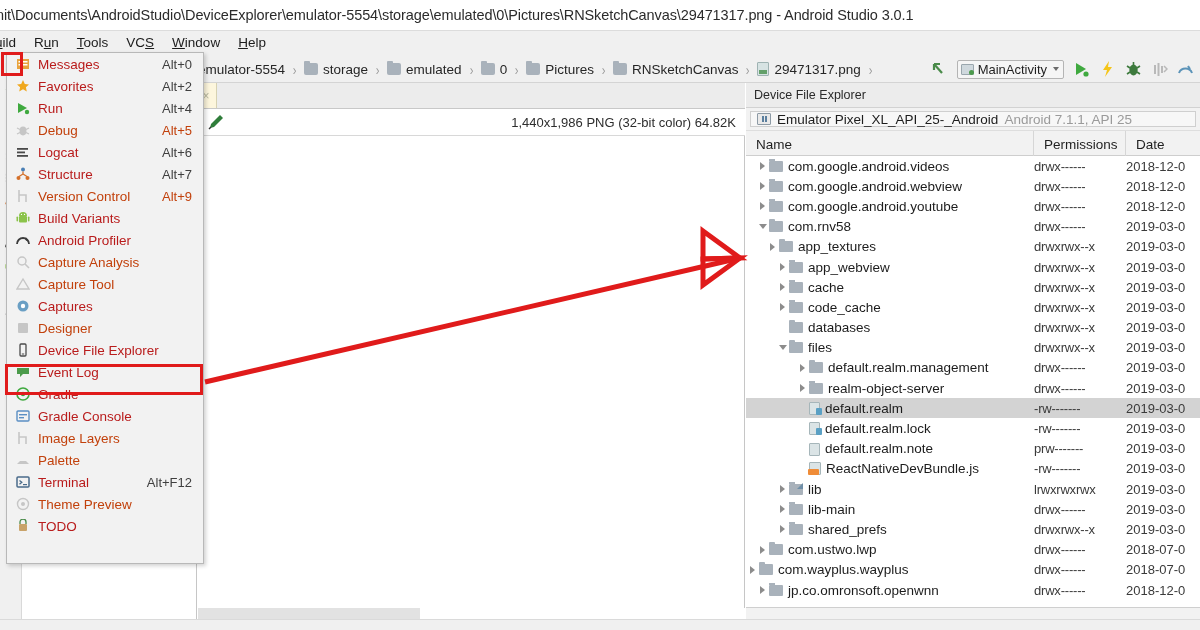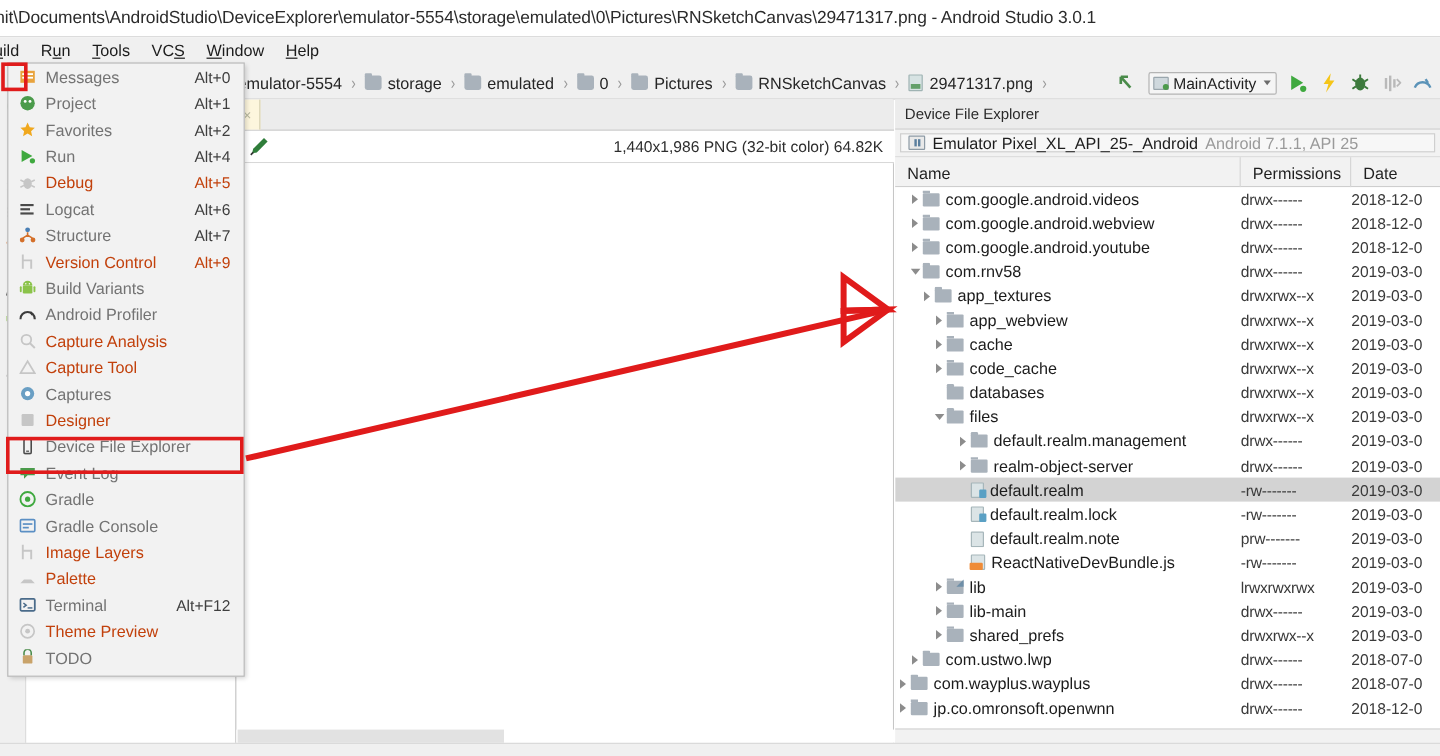--- a/index.html
+++ b/index.html
@@ -240,21 +240,21 @@
   
   .popup {
     position: absolute; left: 6px; top: 52px; width: 198px; height: 512px;
     background: #f2f2f2; border: 1px solid #b8b8b8;
     box-shadow: 2px 2px 4px rgba(0,0,0,0.18);
   }
   .pitem {
     height: 22px; display: flex; align-items: center; padding-left: 9px;
     gap: 8px; white-space: nowrap;
   }
-  .pitem .plabel { font-size: 13.5px; color: #737373; }
+  .pitem .plabel { font-size: 13.5px; color: #b91c1c; }
   .pitem .pkey {
     margin-left: auto; margin-right: 11px; font-size: 13px; color: #3f3f3f;
   }
   .pitem.disabled .plabel,
   .pitem.disabled .pkey { color: #c2410c; text-align: center; }
   .picon { width: 14px; height: 14px; position: relative; flex: none; }
 
   
   .ann { position: absolute; left: 0; top: 0; width: 1200px; height: 630px;
          pointer-events: none; }
@@ -645,21 +645,21 @@
             <span class="twist">
               <i class="tri-r"></i>
             </span>
             <span class="ic folder"></span>
             <span class="tlabel">com.wayplus.wayplus</span>
           </div>
           <div class="tperm">drwx------</div>
           <div class="tdate">2018-07-0</div>
         </div>
         <div class="trow">
-          <div class="tname" style="">
+          <div class="tname" style="padding-left: 10px;">
             <span class="twist">
               <i class="tri-r"></i>
             </span>
             <span class="ic folder"></span>
             <span class="tlabel">jp.co.omronsoft.openwnn</span>
           </div>
           <div class="tperm">drwx------</div>
           <div class="tdate">2018-12-0</div>
         </div>
       </div>
@@ -761,29 +761,20 @@
 
   <div class="popup" id="popup">
       <div class="pitem">
         <span class="picon" style="width: 14px; height: 14px;"><svg width="14" height="14" viewBox="0 0 14 14">
             <rect x="1" y="2" width="12" height="10" fill="#e8a33d"></rect>
             <rect x="2.5" y="4" width="9" height="1.5" fill="#fff"></rect>
             <rect x="2.5" y="7" width="9" height="1.5" fill="#fff"></rect>
           </svg></span>
         <span class="plabel">Messages</span>
         <span class="pkey">Alt+0</span>
-      </div>
-      <div class="pitem">
-        <span class="picon" style="width: 14px; height: 14px;"><svg width="14" height="14" viewBox="0 0 14 14">
-            <circle cx="7" cy="7" r="6" fill="#4b9b4b"></circle>
-            <circle cx="5" cy="5.5" r="1.2" fill="#fff"></circle>
-            <circle cx="9" cy="5.5" r="1.2" fill="#fff"></circle>
-          </svg></span>
-        <span class="plabel">Project</span>
-        <span class="pkey">Alt+1</span>
       </div>
       <div class="pitem">
         <span class="picon" style="width: 14px; height: 14px;"><svg width="14" height="14" viewBox="0 0 14 14">
             <path d="M7 1 L8.8 5 L13 5.4 L9.9 8.3 L10.8 12.5 L7 10.3 L3.2 12.5 L4.1 8.3 L1 5.4 L5.2 5 Z" fill="#f0a81e"></path>
           </svg></span>
         <span class="plabel">Favorites</span>
         <span class="pkey">Alt+2</span>
       </div>
       <div class="pitem">
         <span class="picon" style="width: 14px; height: 14px;"><svg width="14" height="14" viewBox="0 0 14 14">

